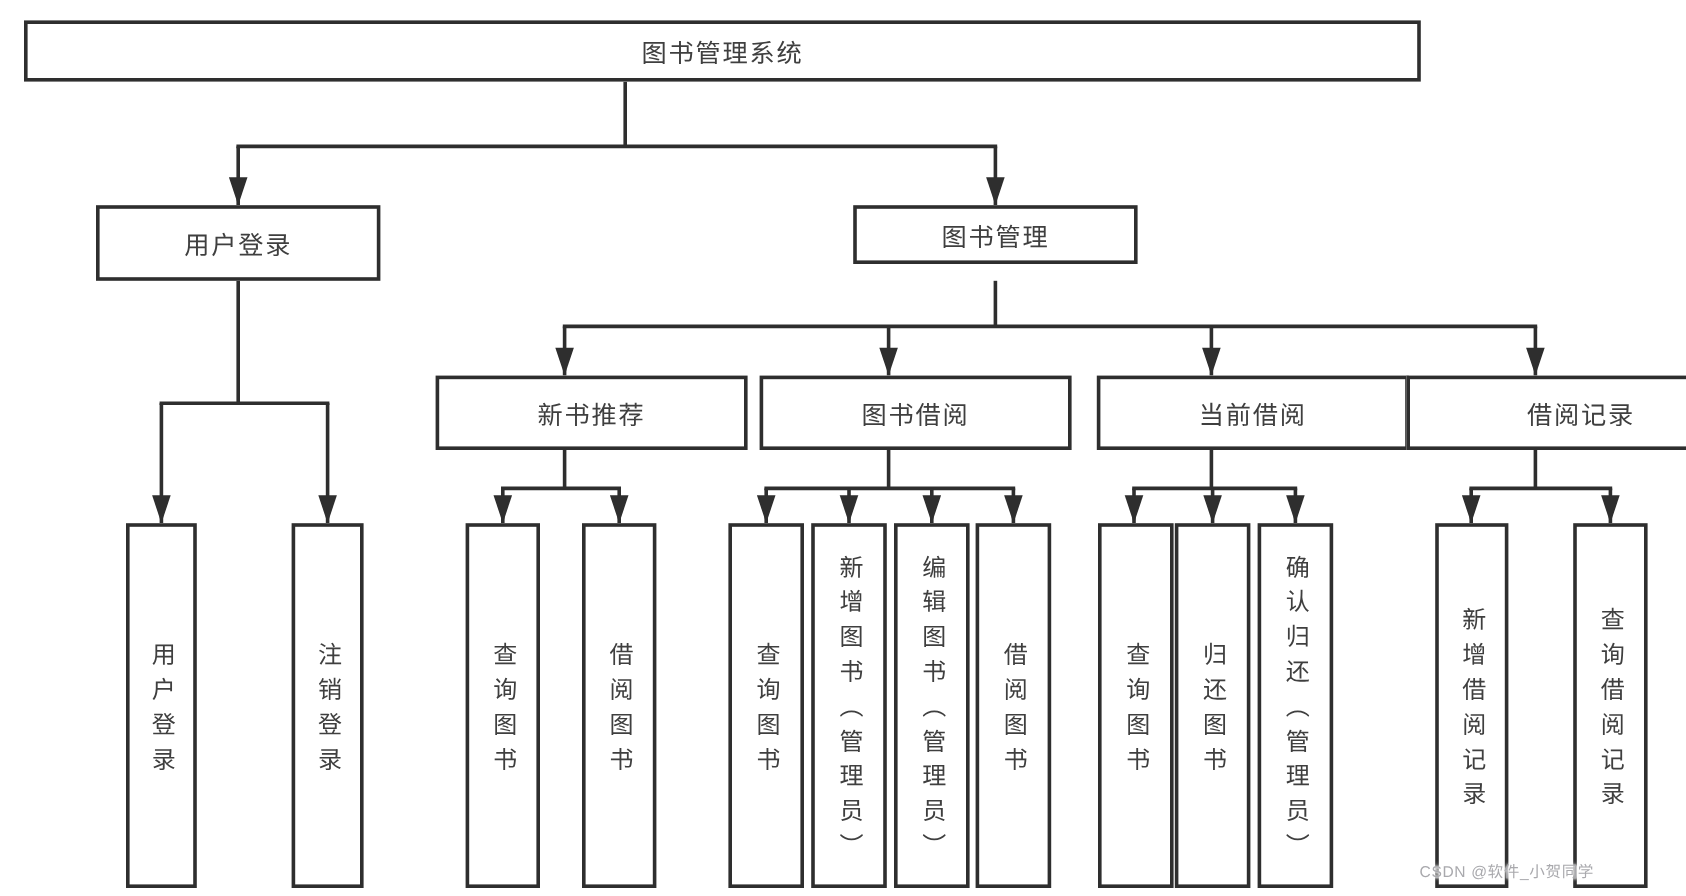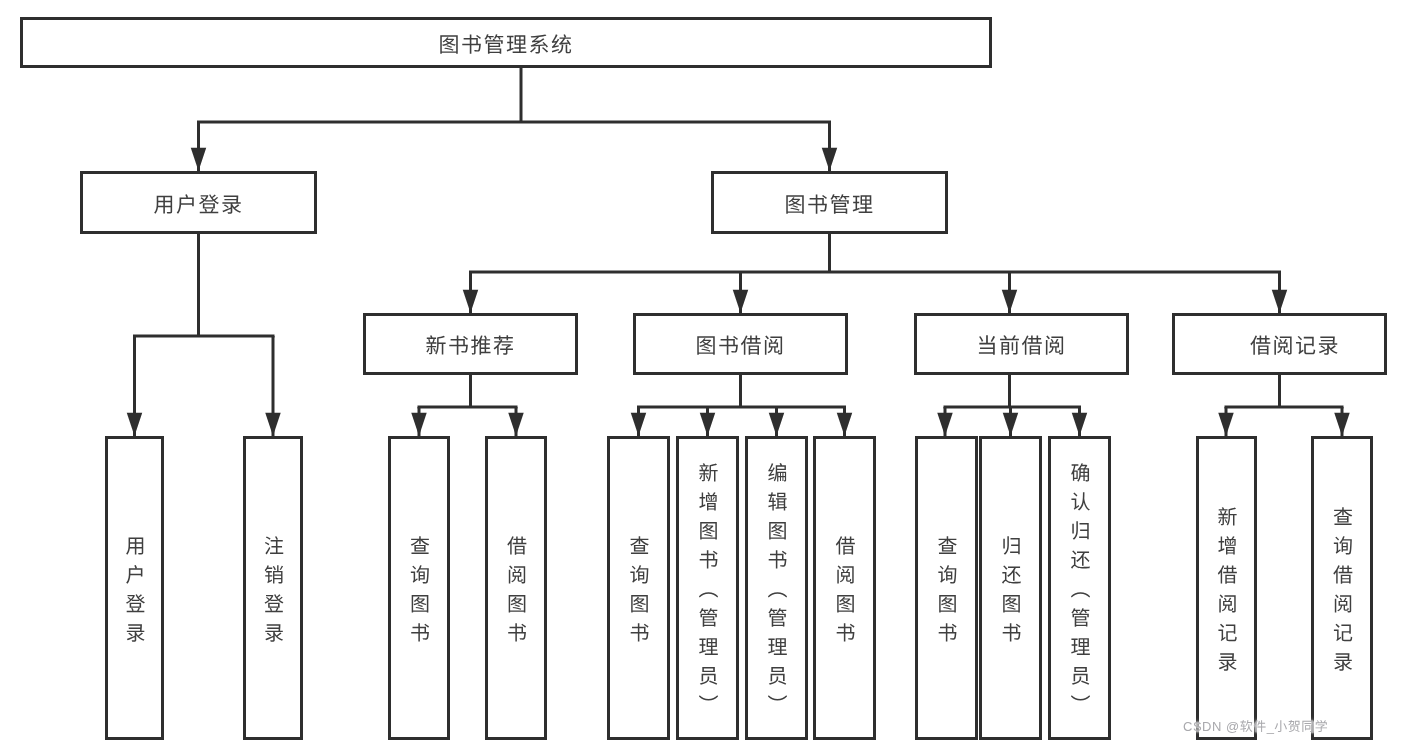--- a/index.html
+++ b/index.html
@@ -23,24 +23,24 @@
   .vbox .vtext{
     writing-mode:vertical-lr;
     text-orientation:mixed;
     white-space:nowrap;
     font-size:20px;
     letter-spacing:9px;
     margin-bottom:-9px;
     color:#3f3f3f;
   }
   
-  .b-root{left:20px;top:17px;width:972px;height:51px;}
+  .b-root{left:20px;top:17px;width:1164px;height:51px;}
   .b-l2a{left:80px;top:171px;width:237px;height:63px;}
-  .b-l2b{left:711px;top:171px;width:237px;height:63px;}
-  .b-l3{top:313px;width:215px;height:62px;}
+  .b-l2b{left:711px;top:171px;width:237px;height:49px;}
+  .b-l3{top:313px;width:260px;height:62px;}
   .b-l3-0{left:363px;} .b-l3-1{left:633px;} .b-l3-2{left:914px;} .b-l3-3{left:1172px;padding-left:31px;}
   .vbox{top:436px;height:304px;}
   .leaf-1{left:105px;width:59px;}
   .leaf-2{left:243px;width:60px;}
   .leaf-3{left:388px;width:62px;}
   .leaf-4{left:485px;width:62px;}
   .leaf-5{left:607px;width:63px;}
   .leaf-6{left:676px;width:63px;}
   .leaf-7{left:745px;width:63px;}
   .leaf-8{left:813px;width:63px;}

